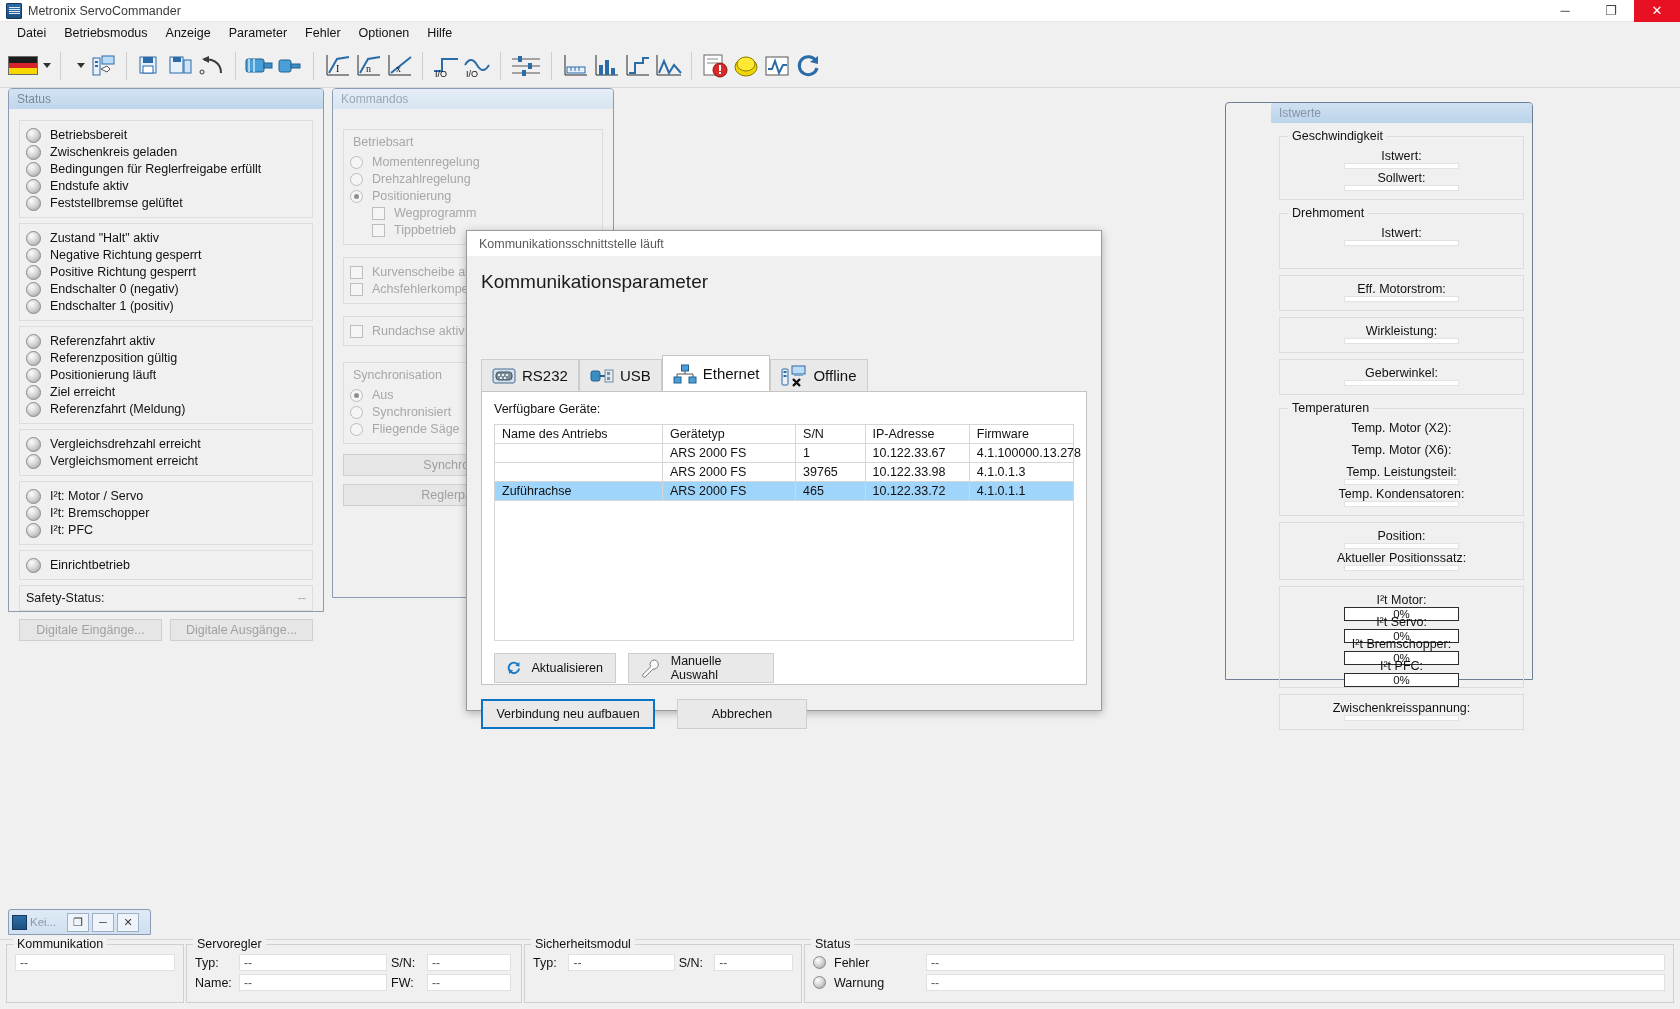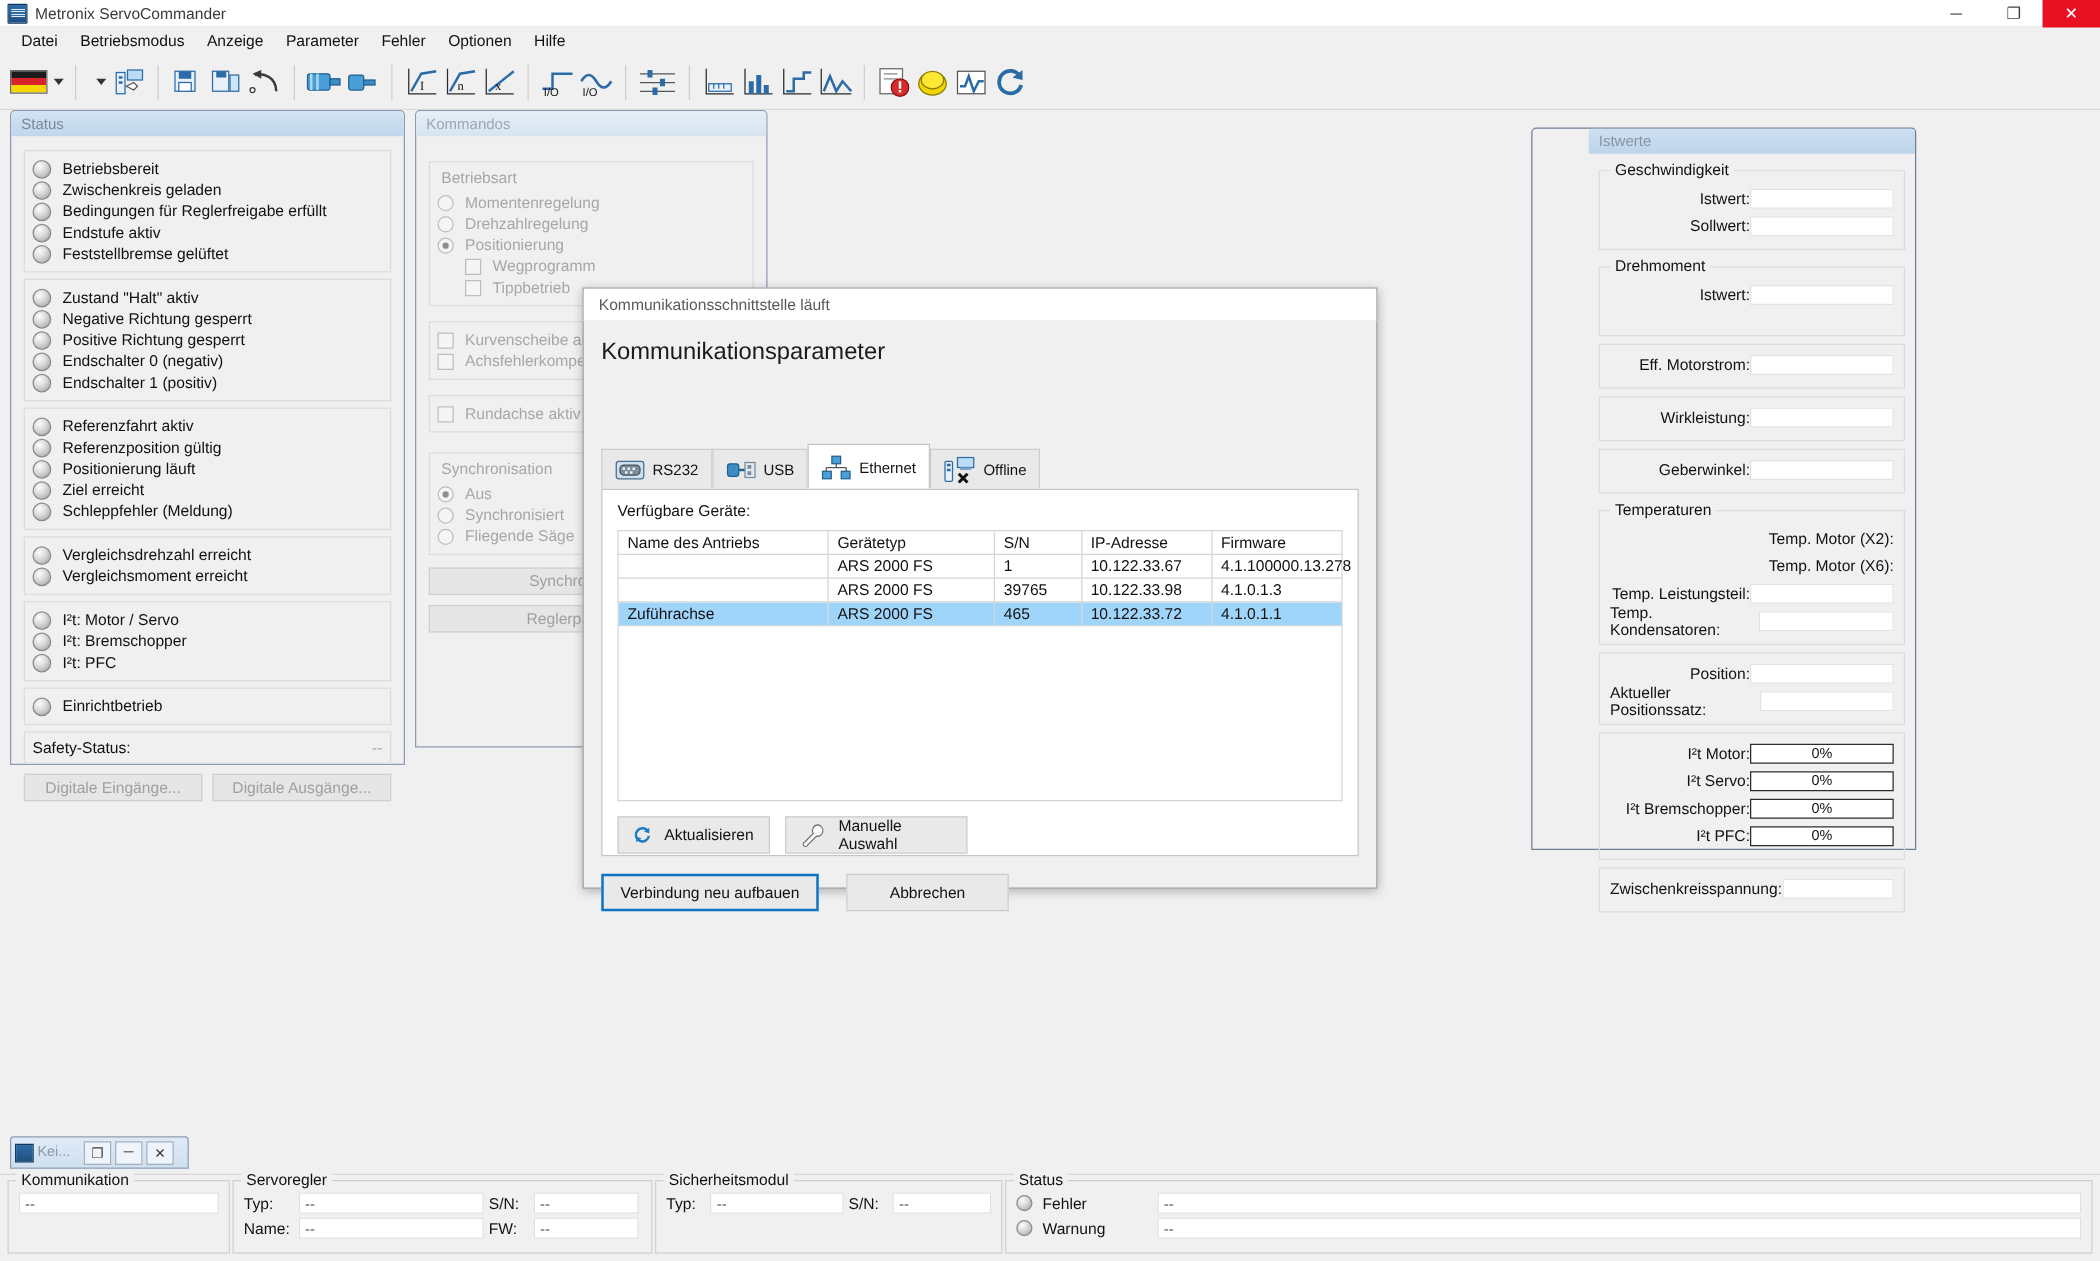--- a/index.html
+++ b/index.html
@@ -82,21 +82,21 @@
   .dim { color:#a7a7a7; }
   .cb { width:13px;height:13px;border:1px solid #bdbdbd; background:#f5f5f5; flex:none;}
   .rb { width:13px;height:13px;border-radius:50%;border:1px solid #bdbdbd;background:#f5f5f5;flex:none;position:relative;}
   .rb.on:after{content:"";position:absolute;left:3px;top:3px;width:5px;height:5px;border-radius:50%;background:#8e8e8e;}
   .smallbtn{ border:1px solid #cfcfcf;background:#e8e8e8;color:#9e9e9e;height:20px;width:24px;display:flex;align-items:center;justify-content:center;font-size:11px;}
   
   #panel-istwerte { right:147px; top:14px; width:308px; height:578px; border:1px solid #6f7f96;padding-left:45px; }
   #panel-istwerte .cap { background:linear-gradient(#cfe0f2,#bcd4ea); color:#8794a4;}
   .fgrp { border:1px solid #dcdcdc; margin:6px 8px; padding:4px 8px 6px 8px; position:relative; }
   .fgrp > legend { font-size:12.5px; padding:0 4px; color:#111; }
-  .ivrow { display:flex; align-items:center; justify-content:flex-end; height:20px; margin:2px 0; }
+  .ivrow { display:flex; align-items:center; justify-content:flex-start; height:20px; margin:2px 0;flex-direction:column; }
   .ivrow .lbl { font-size:12.5px; }
   .field { width:115px; height:16px; background:#fff; border:1px solid #e2e2e2; }
   .bar { width:115px; height:16px; background:#fff; border:1px solid #2b2b2b; font-size:11.5px;
          display:flex;align-items:center;justify-content:center;color:#111;}
   
   #miniwin { position:absolute; left:8px; bottom:4px; width:143px; height:26px;
              border:1px solid #8b9bb4; border-radius:3px 3px 0 0;
              background:linear-gradient(#dfeaf6,#cfe0f0); display:flex; align-items:center; padding:0 3px; gap:3px;margin-top:32px;}
   #miniwin .ic { width:15px;height:15px;background:linear-gradient(#2e6ca8,#1e4f80);border:1px solid #14395e;}
   #miniwin .t { font-size:11.5px;color:#8d9aa8; width:34px; overflow:hidden;}
@@ -110,21 +110,21 @@
             display:flex; align-items:center; color:#555;}
   .slbl { font-size:12.5px; }
   
   #dialog { position:absolute; left:466px; top:230px; width:636px; height:481px;
             background:#f0f0f0; border:1px solid #9a9a9a; box-shadow:0 2px 8px rgba(0,0,0,.28); }
   #dialog .dcap { height:26px; background:#fff; display:flex; align-items:center; padding-left:12px;
                   font-size:12.5px; color:#5a5a5a; border-bottom:1px solid #f0f0f0;}
   #dialog .dhead { font-size:19px; color:#1b1b1b; padding:14px 14px 0 14px; }
   .tabs { display:flex; align-items:flex-end; margin:62px 0 0 14px; height:36px; }
   .tab { height:32px; min-width:74px; display:flex; align-items:center; gap:6px; padding:13px 10px;
-         border:1px solid #cdcdcd; border-bottom:none; background:#e9e9e9; font-size:12px; }
+         border:1px solid #cdcdcd; border-bottom:none; background:#e9e9e9; font-size:15px; }
   .tab.active { background:#fff; border-color:#c4c4c4; height:36px; }
   .tabpane { margin:0 14px; background:#fff; border:1px solid #c4c4c4; padding:10px 0 0 0; height:294px; position:relative;}
   .tabpane .ttl { font-size:12.5px; padding:0 12px 8px 12px; }
   table.devices { border-collapse:collapse; width:calc(100% - 24px); margin:0 12px; table-layout:fixed; }
   table.devices th, table.devices td { border:1px solid #d6d6d6; font-weight:normal; text-align:left;
       font-size:12.5px; padding:2px 7px; height:19px; }
   table.devices th { background:#fff; }
   table.devices tr.sel td { background:#9fd5fb; }
   .devlistbox { border:1px solid #d6d6d6; margin:0 12px; border-top:none; height:140px; background:#fff; }
   .dbtn { border:1px solid #cdcdcd; background:#e9e9e9; height:30px; display:flex; align-items:center;
@@ -381,21 +381,21 @@
         <div class="row">
             <span class="led"></span>
             <span class="lbl">Positionierung läuft</span>
           </div>
         <div class="row">
             <span class="led"></span>
             <span class="lbl">Ziel erreicht</span>
           </div>
         <div class="row">
             <span class="led"></span>
-            <span class="lbl">Schleppfehler (Meldung)</span>
+            <span class="lbl">Referenzfahrt (Meldung)</span>
           </div>
       </div>
 
       <div class="grpbox">
         <div class="row">
             <span class="led"></span>
             <span class="lbl">Vergleichsdrehzahl erreicht</span>
           </div>
         <div class="row">
             <span class="led"></span>

